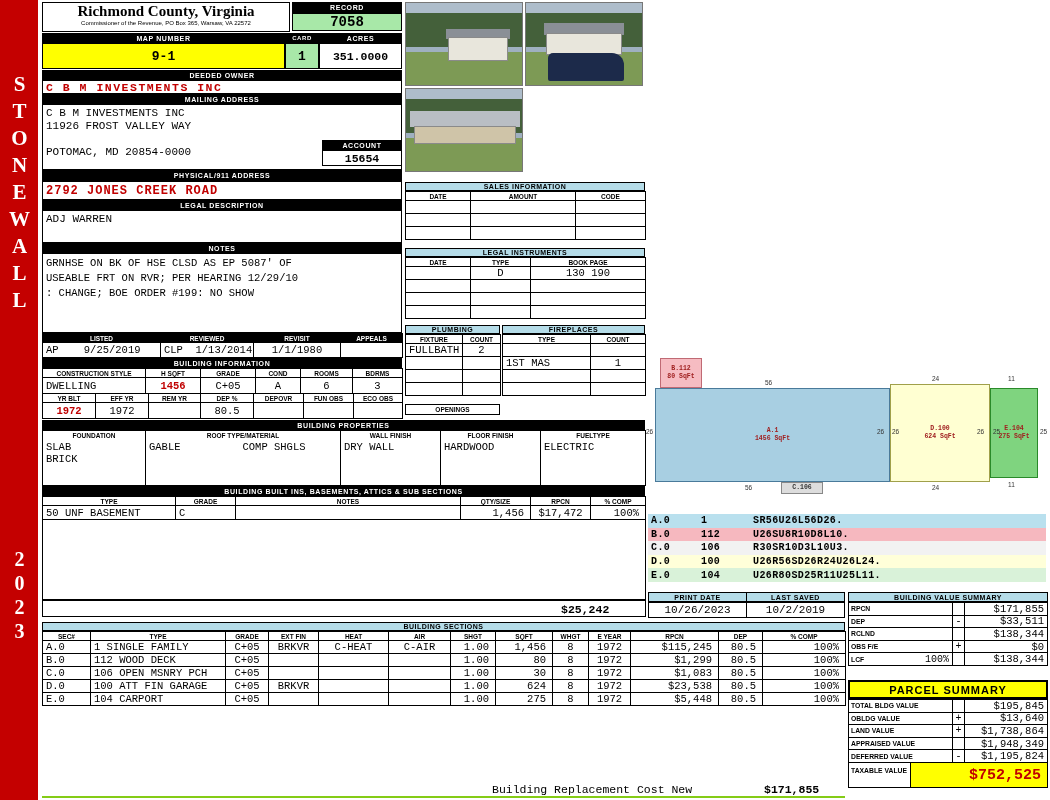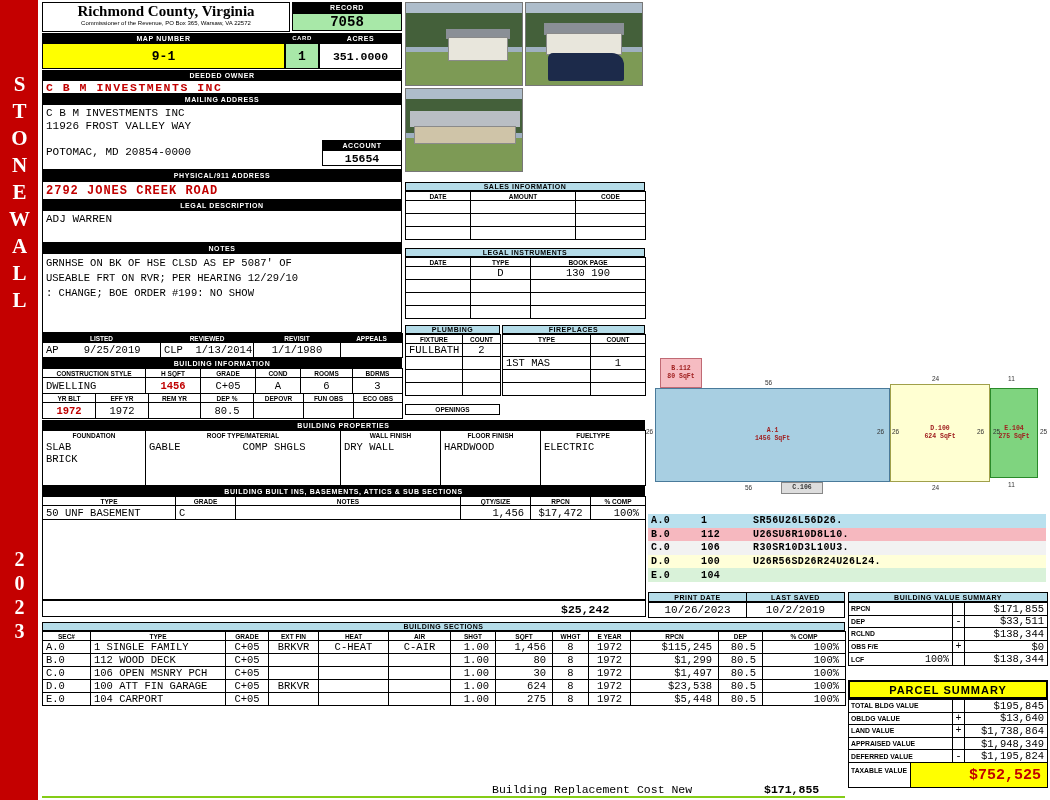--- a/index.html
+++ b/index.html
@@ -376,20 +376,21 @@
       <div class="tcell a-l" style="width: 294px;">R30SR10D3L10U3.</div>
     </div>
     <div class="trow legend" style="height: 13.6px; background: rgb(255, 255, 217);">
       <div class="tcell a-l" style="width: 50px;">D.0</div>
       <div class="tcell a-l" style="width: 52px;">100</div>
       <div class="tcell a-l" style="width: 294px;">U26R56SD26R24U26L24.</div>
     </div>
     <div class="trow legend" style="height: 13.6px; background: rgb(217, 242, 217);">
       <div class="tcell a-l" style="width: 50px;">E.0</div>
       <div class="tcell a-l" style="width: 52px;">104</div>
+      <div class="tcell a-l" style="width: 294px;">U26R80SD25R11U25L11.</div>
     </div>
   </div>
 
 <div class="cbar" style="left:648px;top:592px;width:99px;height:10px">PRINT DATE</div>
 <div class="cbar" style="left:746px;top:592px;width:99px;height:10px">LAST SAVED</div>
 <div class="box mono" style="left:648px;top:602px;width:99px;height:16px;display:flex;align-items:center;justify-content:center;font-size:11px">10/26/2023</div>
 <div class="box mono" style="left:746px;top:602px;width:99px;height:16px;display:flex;align-items:center;justify-content:center;font-size:11px">10/2/2019</div>
 
 <div class="cbar" style="left:848px;top:592px;width:200px;height:10px">BUILDING VALUE SUMMARY</div>
 <div class="tbl" id="bvs-rows" style="left:848px;top:602px;width:200px">
@@ -471,21 +472,21 @@
       <div class="tcell a-l" style="width: 48px;">C.0</div>
       <div class="tcell a-l" style="width: 135px;">106 OPEN MSNRY PCH</div>
       <div class="tcell a-c" style="width: 43px;">C+05</div>
       <div class="tcell a-c" style="width: 50px;"></div>
       <div class="tcell a-c" style="width: 70px;"></div>
       <div class="tcell a-c" style="width: 62px;"></div>
       <div class="tcell a-r" style="width: 45px;">1.00</div>
       <div class="tcell a-r" style="width: 57px;">30</div>
       <div class="tcell a-c" style="width: 36px;">8</div>
       <div class="tcell a-c" style="width: 42px;">1972</div>
-      <div class="tcell a-r" style="width: 88px;">$1,497</div>
+      <div class="tcell a-r" style="width: 88px;">$1,083</div>
       <div class="tcell a-r" style="width: 44px;">80.5</div>
       <div class="tcell a-r" style="width: 83px;">100%</div>
     </div>
     <div class="trow" style="height: 13px;">
       <div class="tcell a-l" style="width: 48px;">D.0</div>
       <div class="tcell a-l" style="width: 135px;">100 ATT FIN GARAGE</div>
       <div class="tcell a-c" style="width: 43px;">C+05</div>
       <div class="tcell a-c" style="width: 50px;">BRKVR</div>
       <div class="tcell a-c" style="width: 70px;"></div>
       <div class="tcell a-c" style="width: 62px;"></div>

